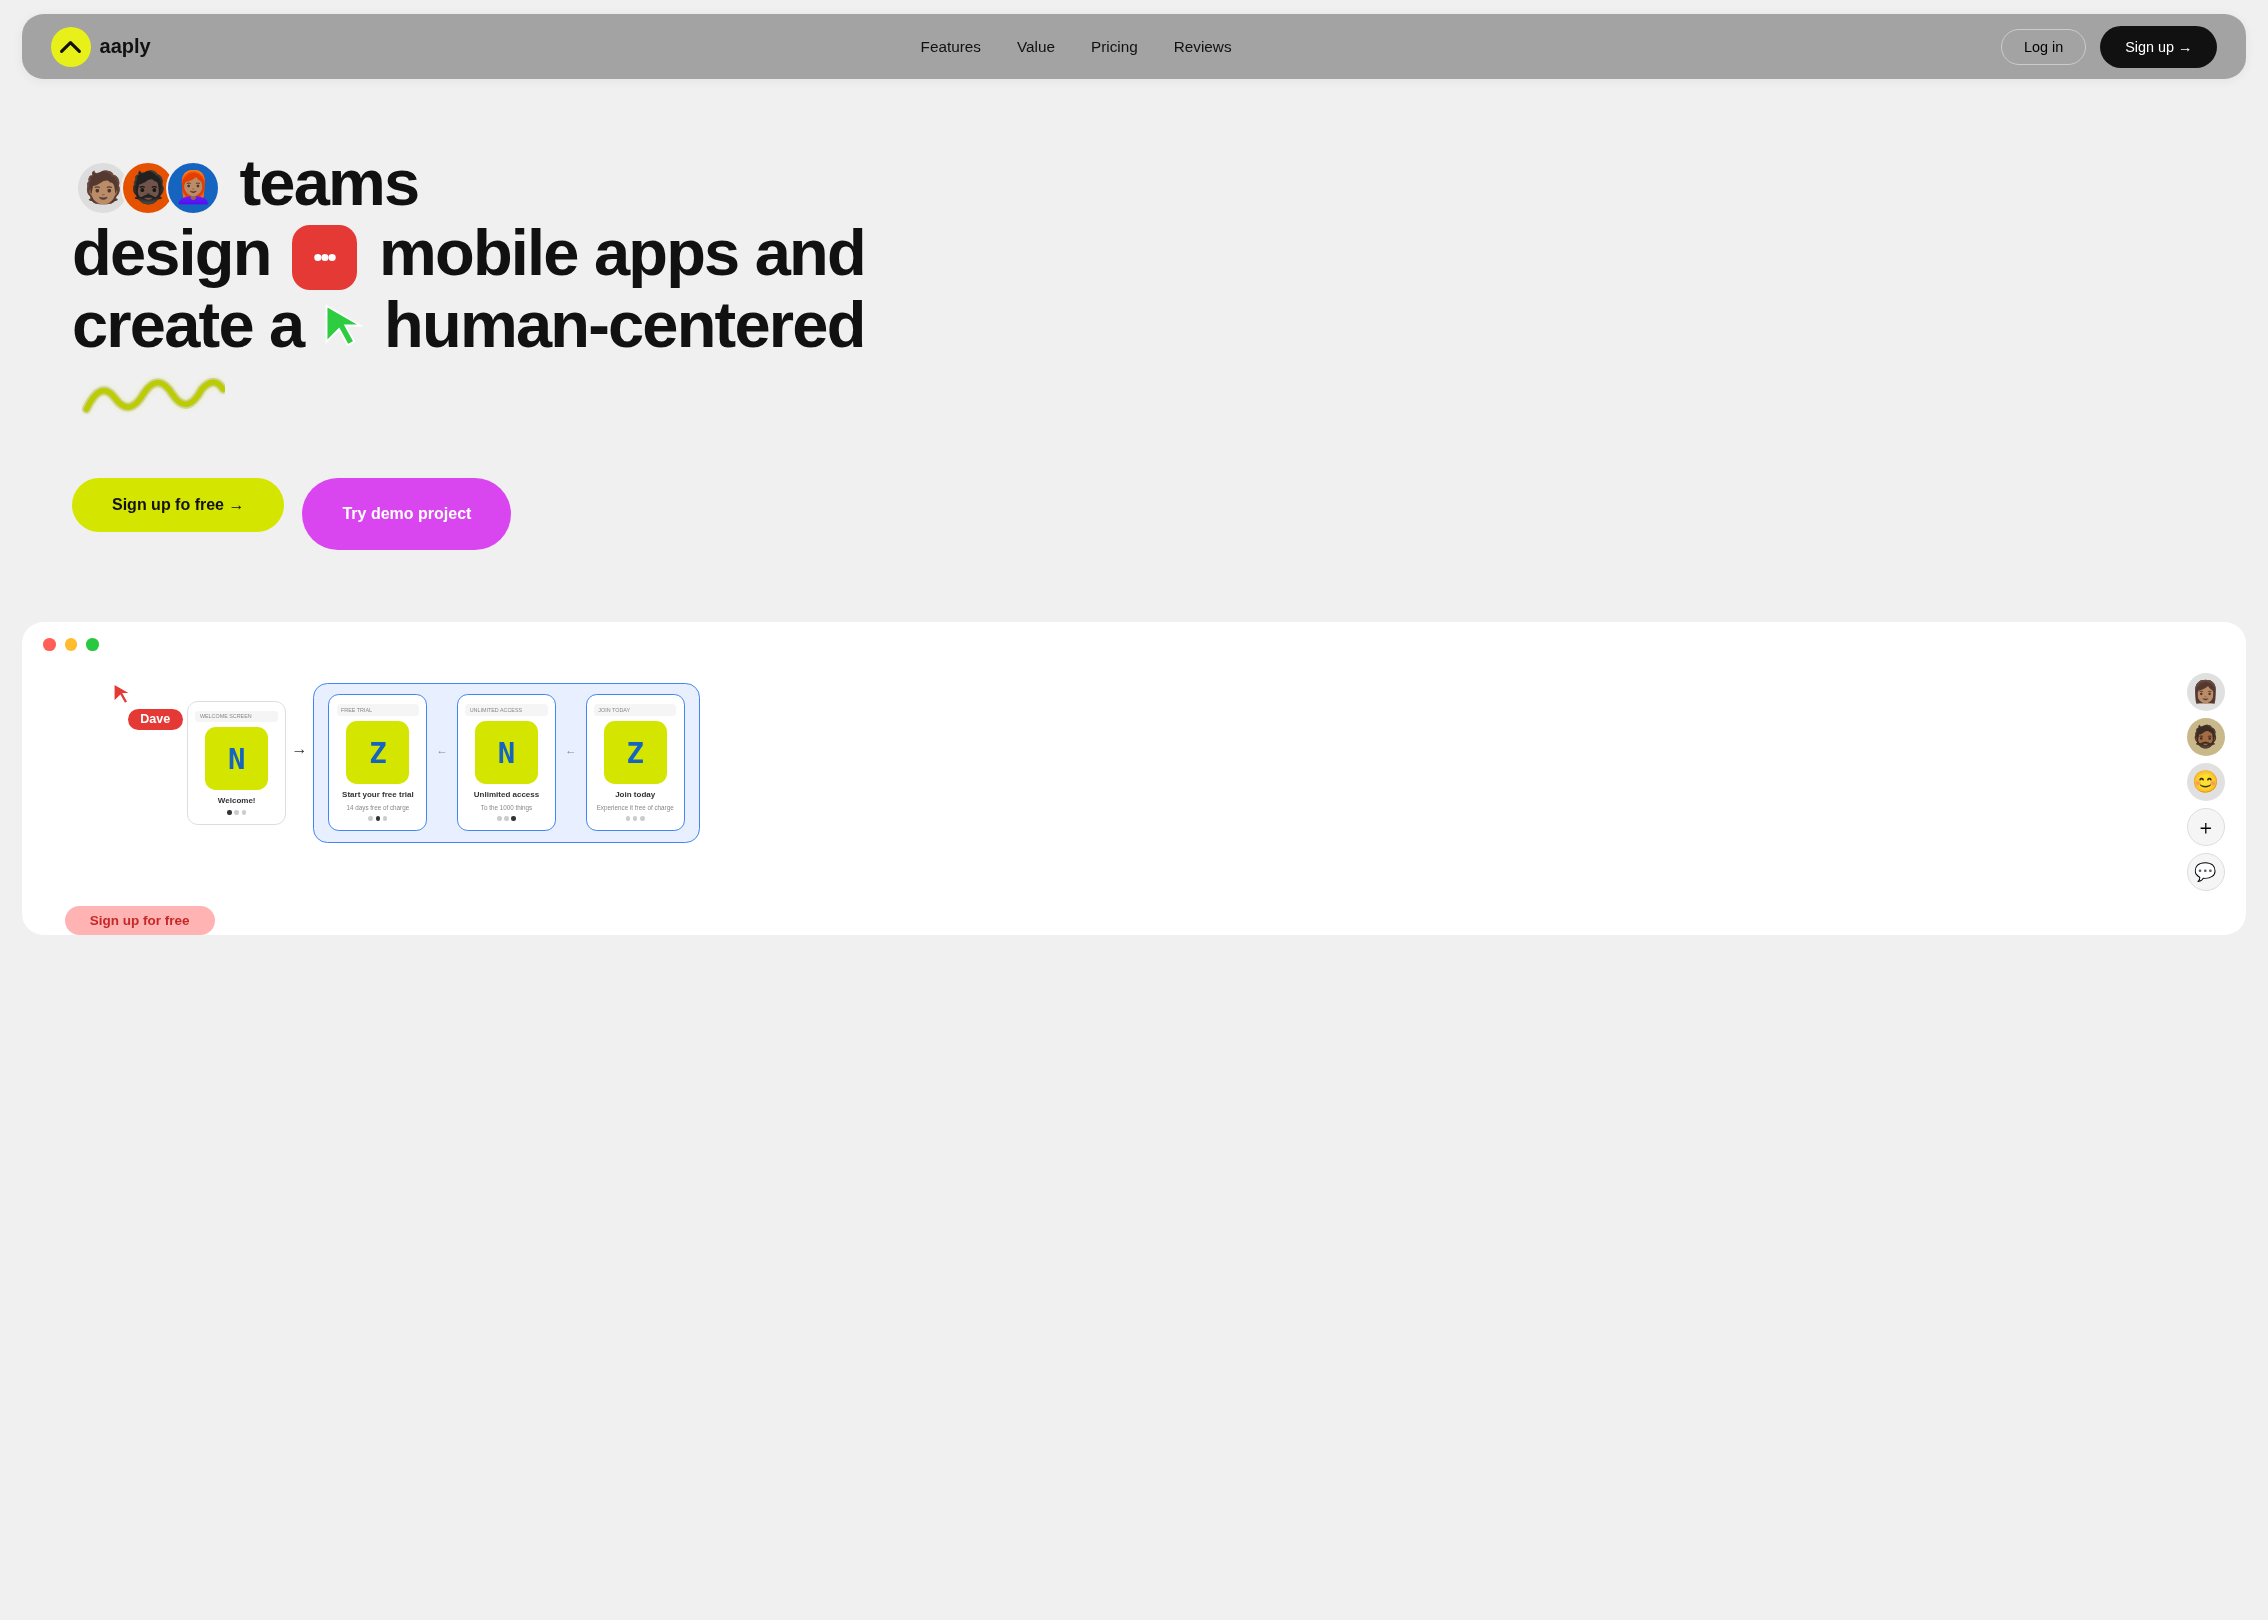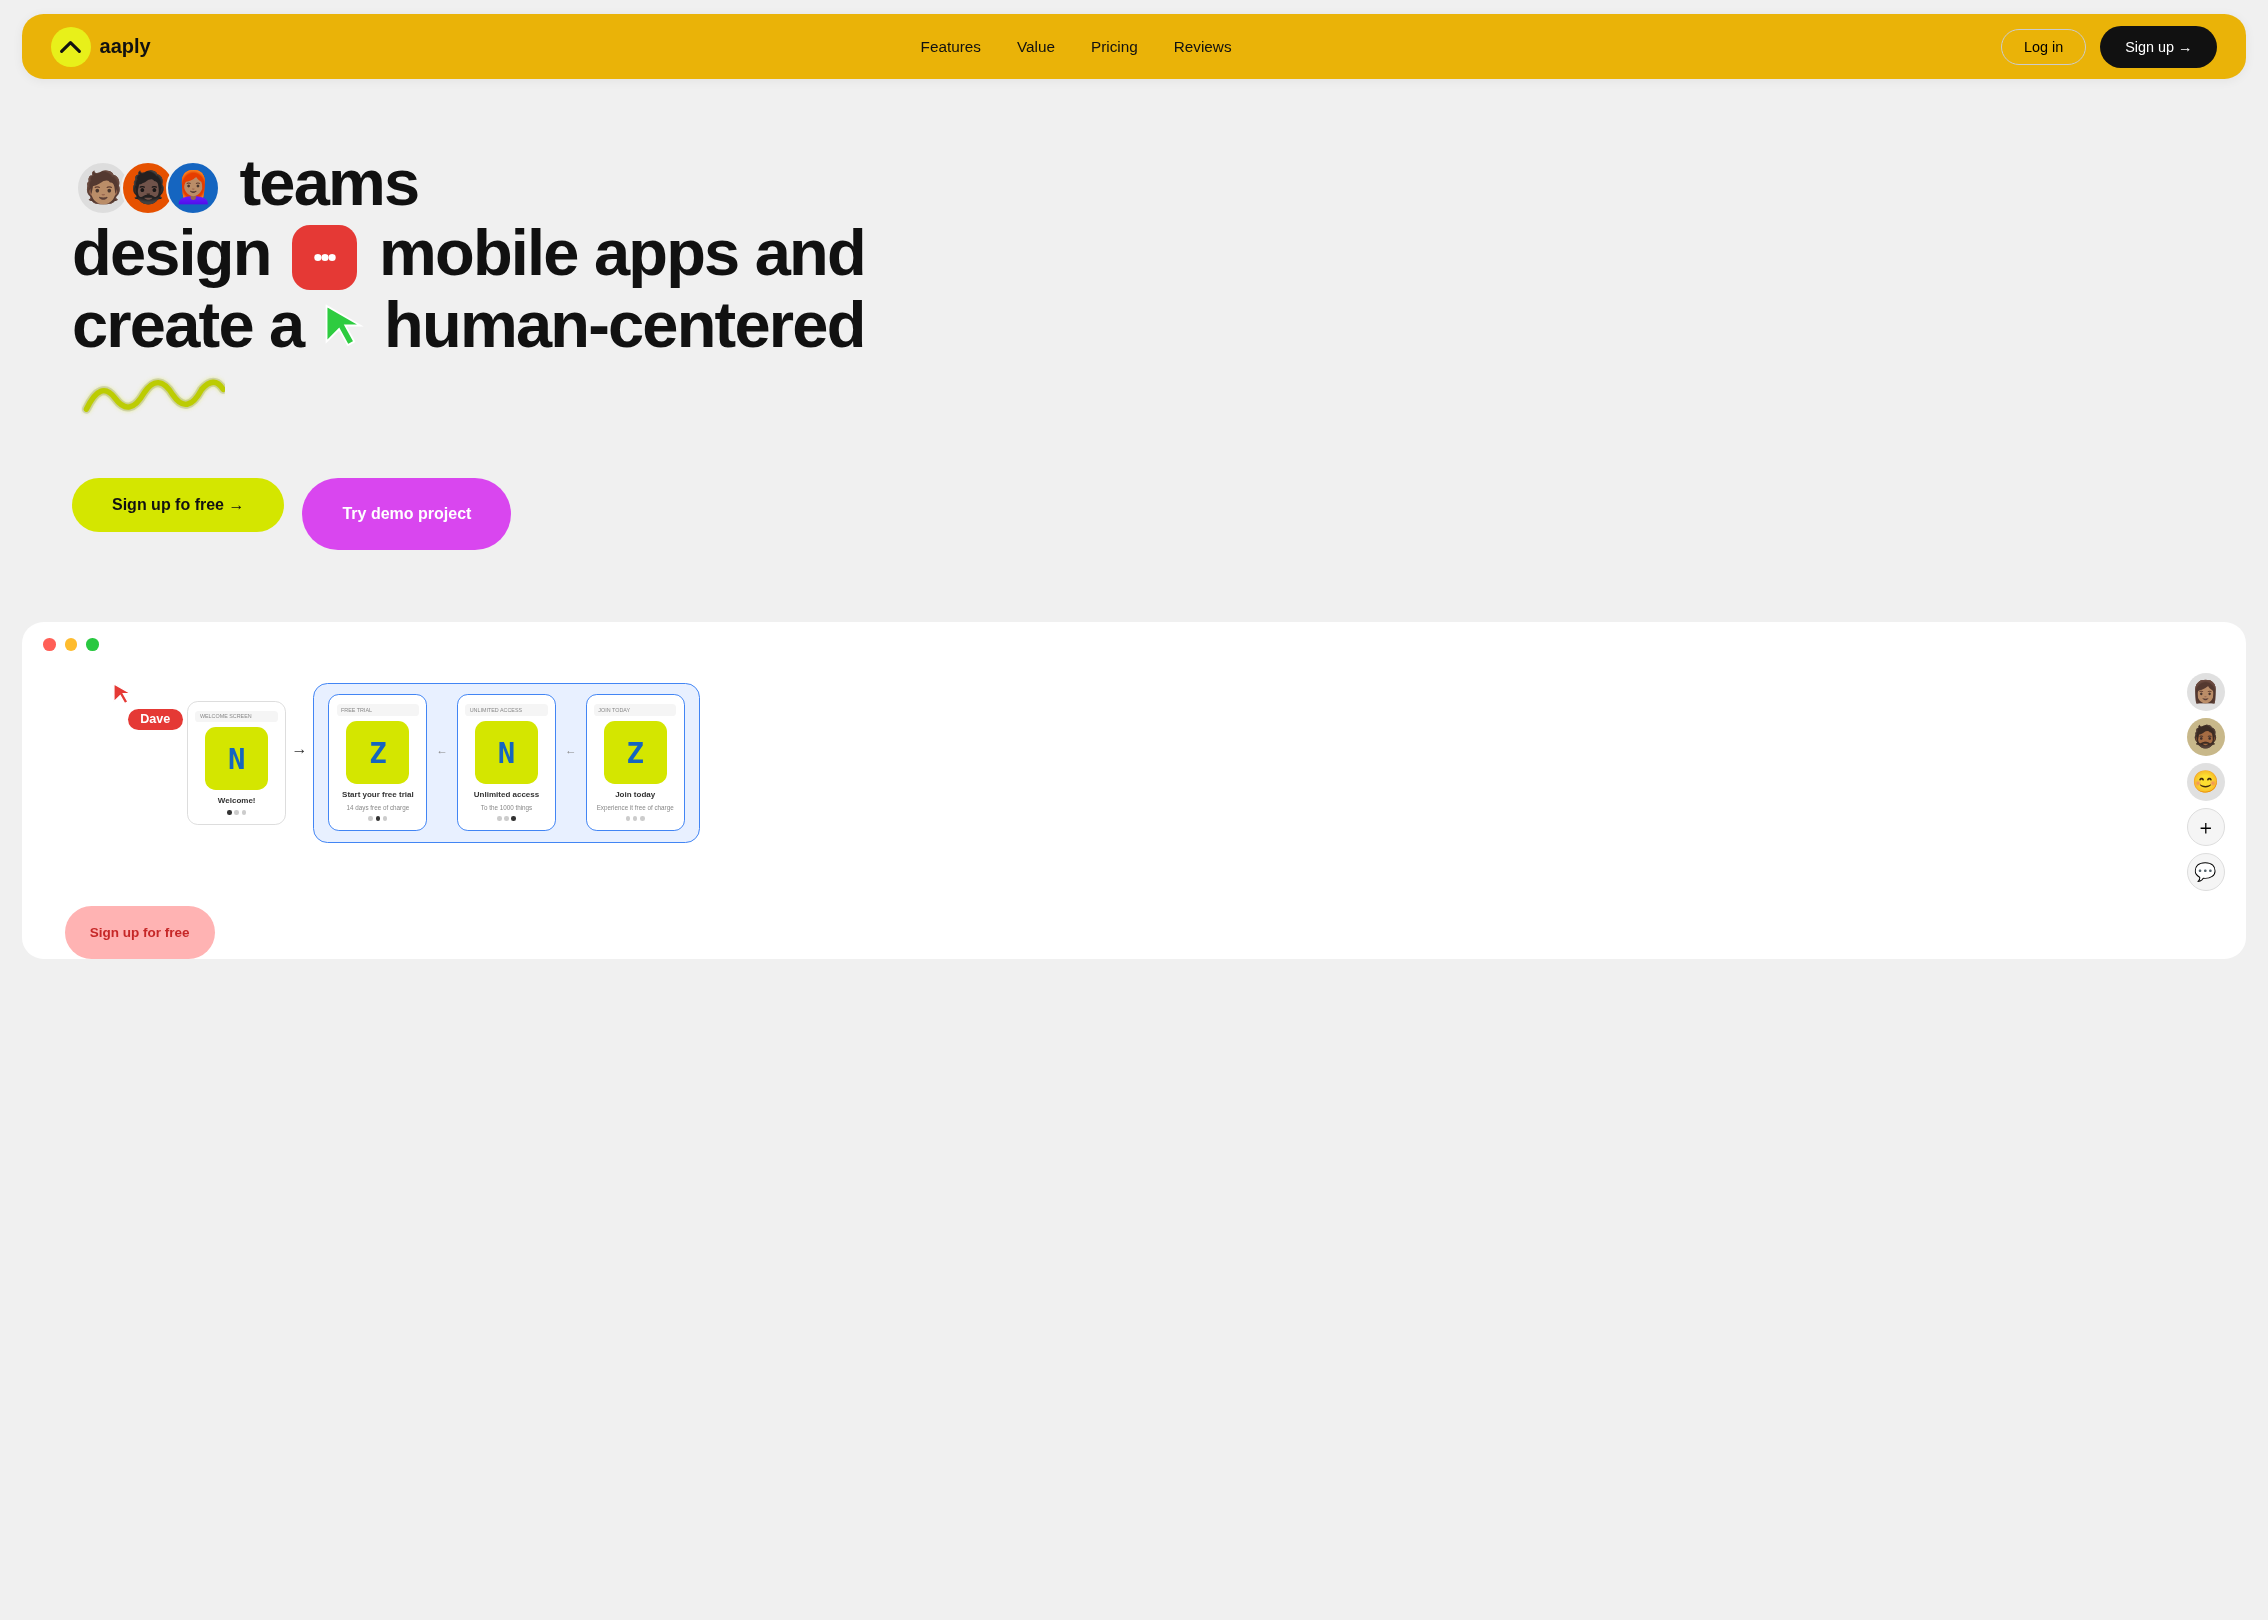--- a/index.html
+++ b/index.html
@@ -5,21 +5,21 @@
     * { margin: 0; padding: 0; box-sizing: border-box; }
 
     body {
       font-family: -apple-system, BlinkMacSystemFont, 'Segoe UI', sans-serif;
       background: #f0f0f0;
       min-height: 100vh;
     }
 
     
     .navbar {
-      background: #eab308;
+      background: #a3a3a3;
       border-radius: 21.6px;
       margin: 14.4px 21.6px;
       padding: 0 29px;
       display: flex;
       align-items: center;
       justify-content: space-between;
       height: 65px;
       box-shadow: 0 1.8px 10.8px rgba(0,0,0,0.06);
     }
 
@@ -398,21 +398,21 @@
     .preview-bottom-left {
       position: absolute;
       bottom: 0;
       left: 21.6px;
     }
 
     .red-cta-btn {
       background: #ffb3b3;
       border: none;
       border-radius: 45px;
-      padding: 19px 25px;
+      padding: 7px 25px;
       font-size: 13.5px;
       font-weight: 600;
       color: #c62828;
       cursor: pointer;
     }
   </style>
 </head>
 <body>
 
 <nav class="navbar">

